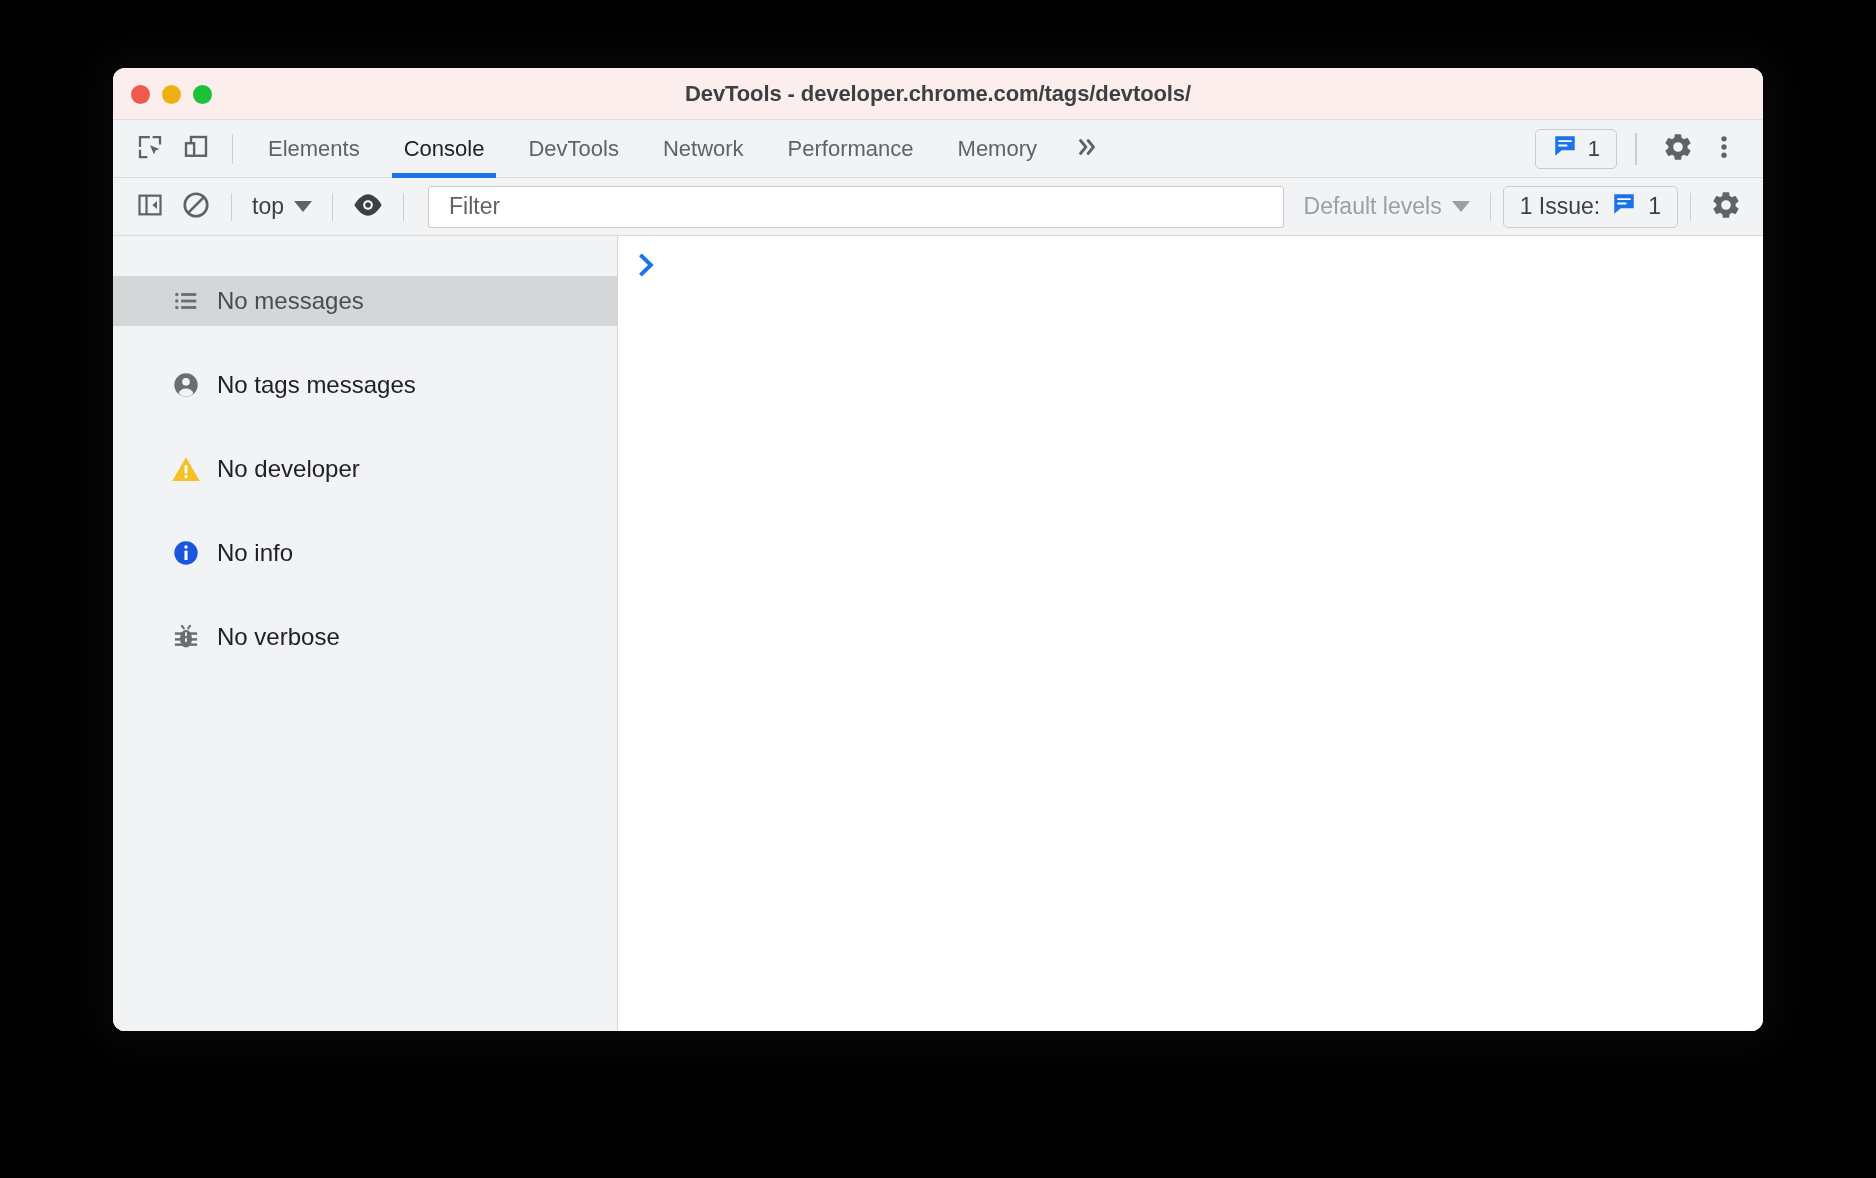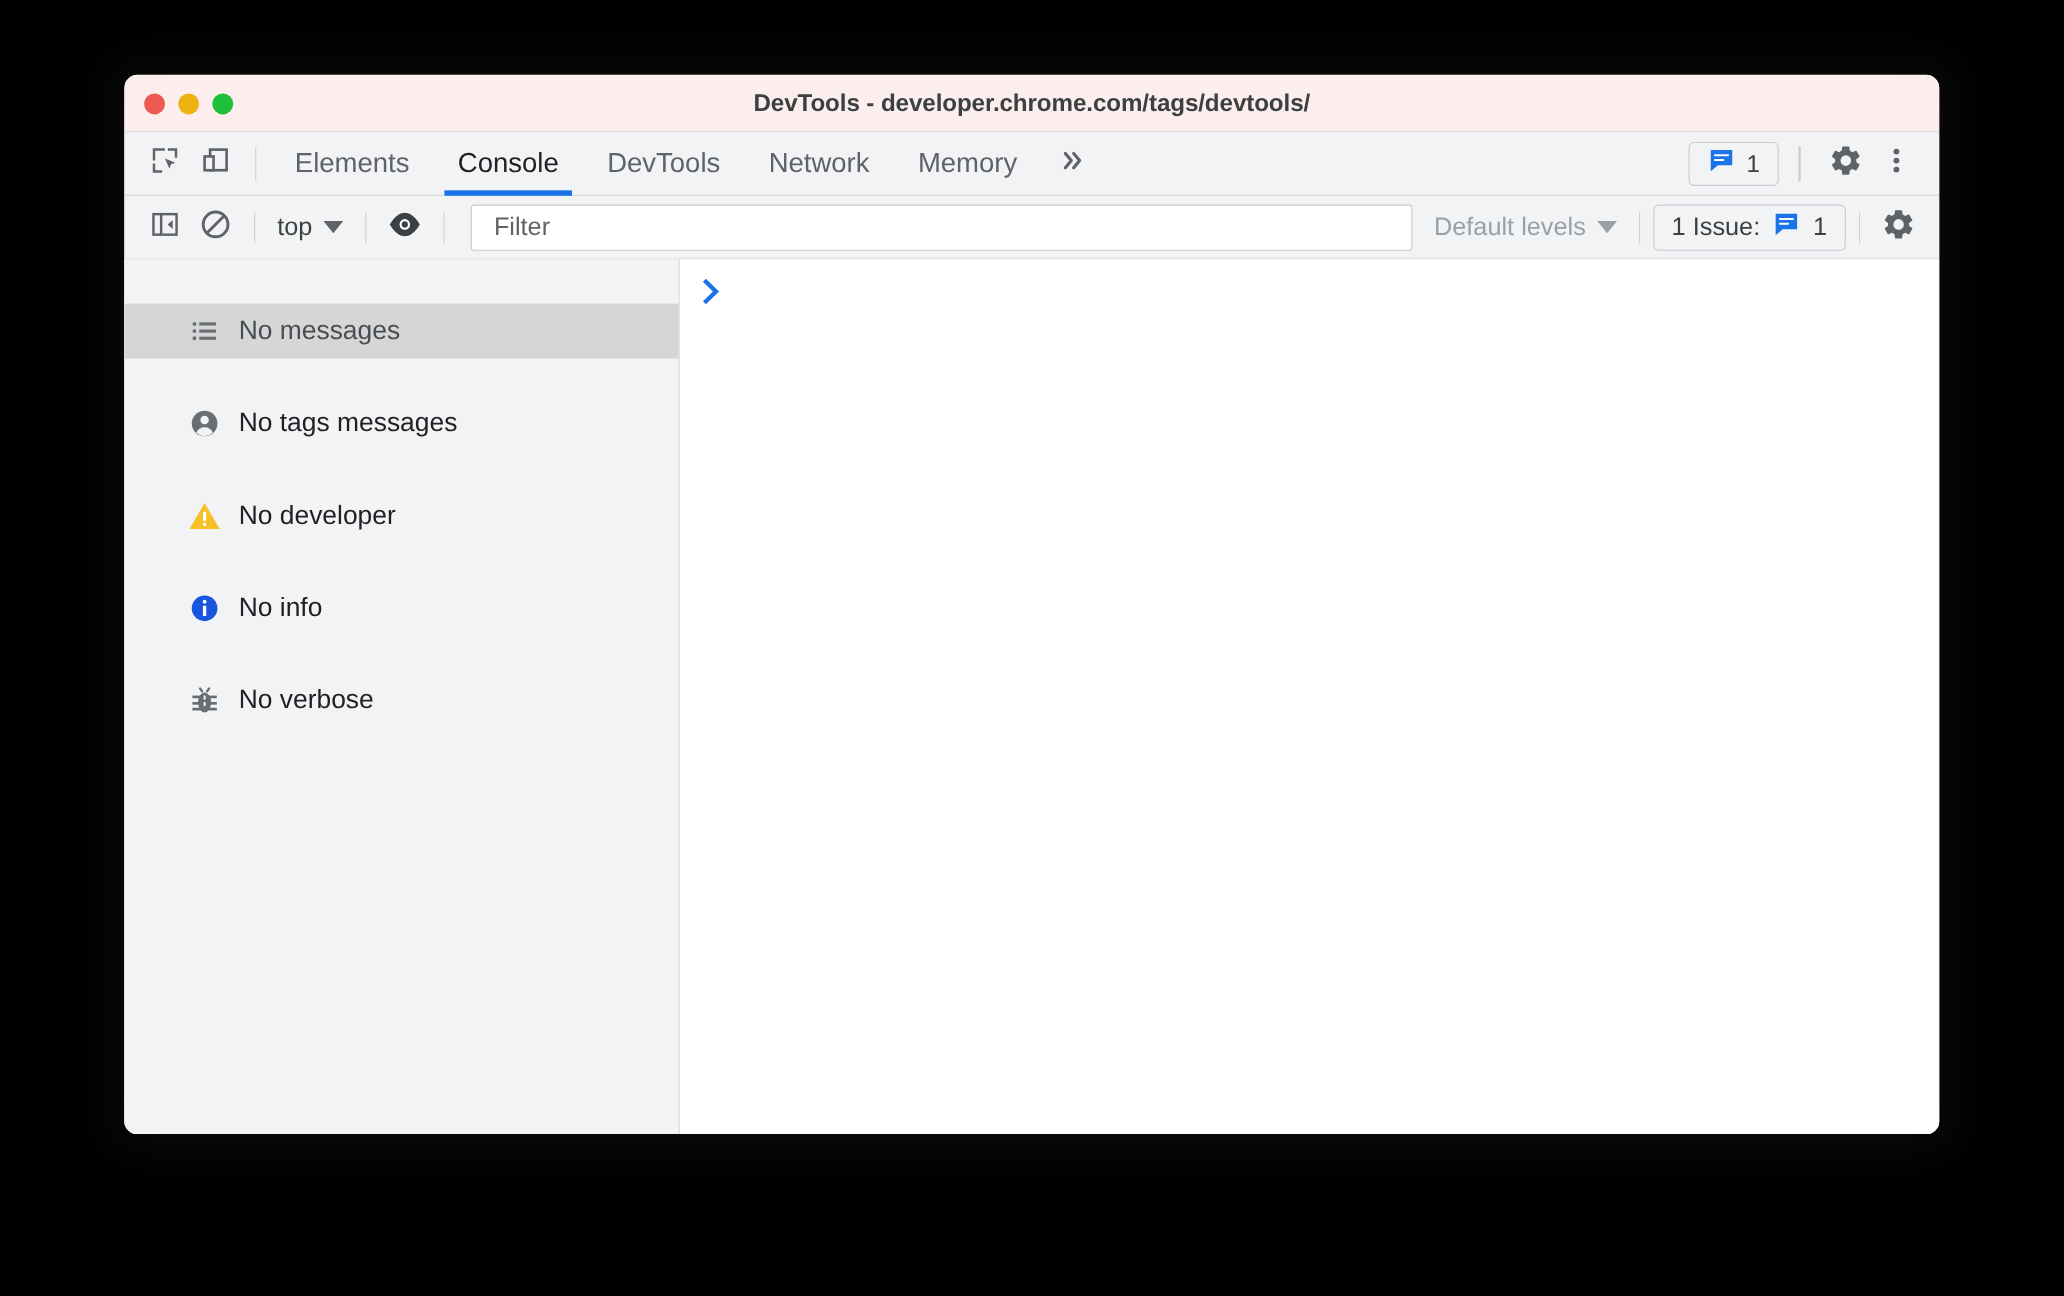--- a/index.html
+++ b/index.html
@@ -97,21 +97,21 @@
   .tabs {
     display: flex;
     align-items: stretch;
     height: 58px;
   }
   .tab {
     position: relative;
     display: flex;
     align-items: center;
     padding: 0 22px;
-    font-size: 25px;
+    font-size: 22px;
     color: #5f6368;
     cursor: pointer;
     white-space: nowrap;
     user-select: none;
     text-align: center;
   }
   .tab.active { color: #202124; }
   .tab.active::after {
     content: "";
     position: absolute;
@@ -329,20 +329,23 @@
         <div class="tab active">
           <span>Console</span>
         </div>
         <div class="tab">
           <span>DevTools</span>
         </div>
         <div class="tab">
           <span>Network</span>
         </div>
         <div class="tab">
+          <span>Performance</span>
+        </div>
+        <div class="tab">
           <span>Memory</span>
         </div>
       </div>
 
       <div class="tab-more">
         <span>
           <svg width="30" height="26" viewBox="0 0 24 24" fill="none">
             <path d="M6 6l5 6-5 6M13 6l5 6-5 6" stroke="#5f6368" stroke-width="2.6" stroke-linecap="round" stroke-linejoin="round"></path>
           </svg>
         </span>

